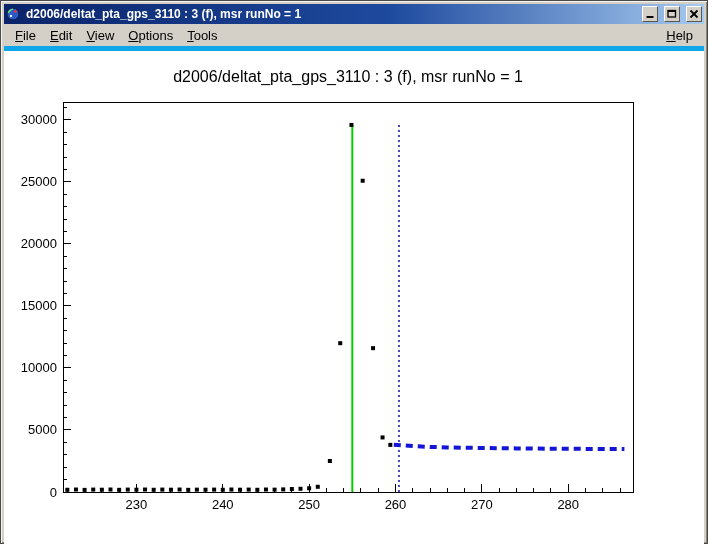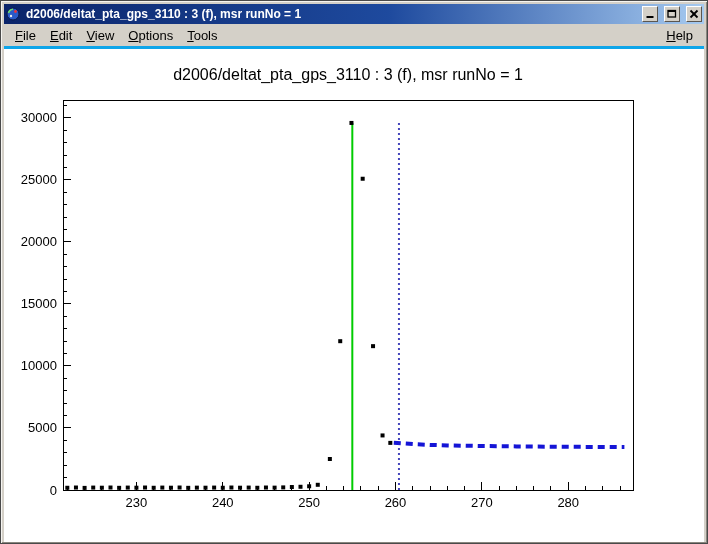--- a/index.html
+++ b/index.html
@@ -17,21 +17,21 @@
     color:#ffffff;font-weight:bold;font-size:12px;flex:1;
     white-space:nowrap;overflow:hidden;padding-left:2px;
   }
   .win-btn{
     width:16px;height:16px;background:#d4d0c8;margin-left:2px;padding:0;
     border:1px solid;border-color:#ffffff #5a5650 #5a5650 #ffffff;
     display:inline-flex;align-items:center;justify-content:center;cursor:default;
   }
   .menubar{
     height:22px;display:flex;align-items:center;font-size:13px;color:#000;
-    padding:0 4px;border-bottom:3px solid #0ea5e9;background:#d4d0c8;
+    padding:0 4px;border-bottom:5px solid #0ea5e9;background:#d4d0c8;
   }
   .menu-left,.menu-right{display:flex;align-items:center;}
   .menu-spacer{flex:1;}
   .menu-item{padding:2px 7px;cursor:default;}
   .menu-item u{text-decoration:underline;}
   .canvas-area{background:#ffffff;height:493px;overflow:hidden;}
   svg text{font-family:"Liberation Sans",sans-serif;}
 </style>
 </head>
 <body>

